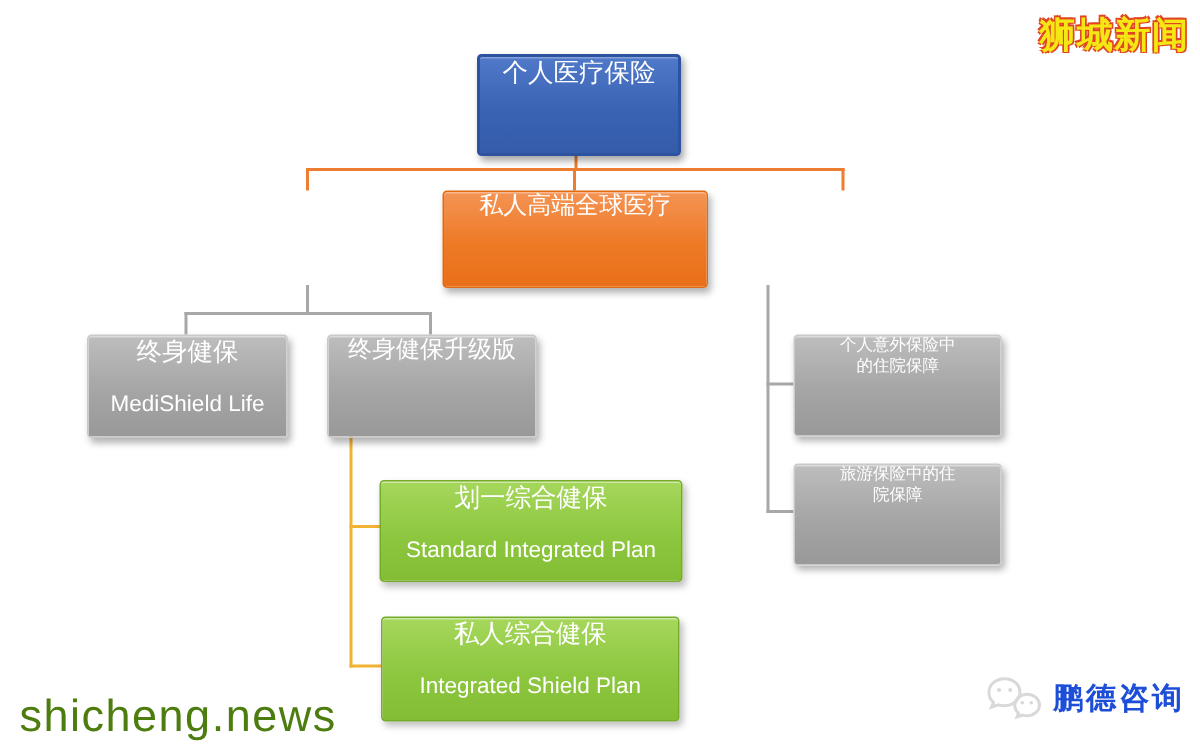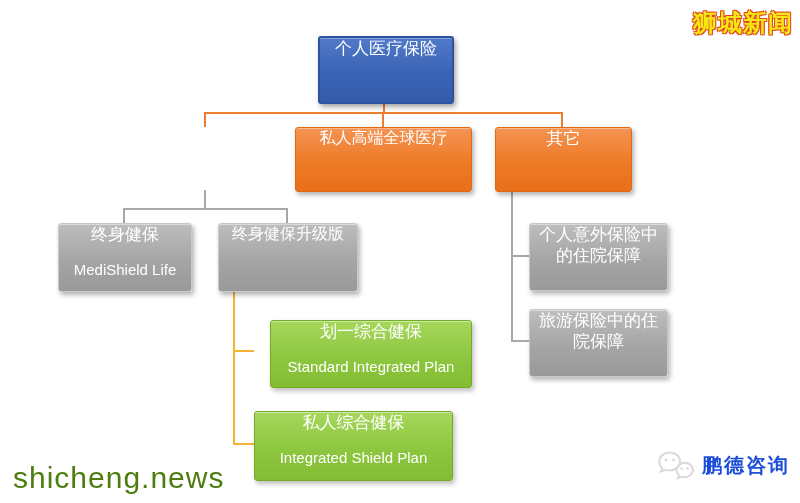--- a/index.html
+++ b/index.html
@@ -32,21 +32,21 @@
     border:1px solid #c9c9c9;
     box-shadow:inset 0 1px 0 rgba(255,255,255,.45), 2px 3px 5px rgba(0,0,0,.3);
   }
   .n-green{
     background:linear-gradient(180deg,#a6d75c 0%,#8dc73f 55%,#83bd34 100%);
     border:1px solid #74ab29;
     box-shadow:inset 0 1px 0 rgba(255,255,255,.45), 2px 3px 5px rgba(0,0,0,.25);
   }
   .t-lg{font-size:17px;}
   .t-md{font-size:16px;}
-  .t-sm{font-size:17px;}
+  .t-sm{font-size:11px;}
   .t-en{font-size:15px;margin-top:16px;}
   
   .wm-topright{
     position:absolute;top:7px;right:7px;font-size:24px;font-weight:700;letter-spacing:1px;
     color:#f4e714;
     text-shadow:1px 1px 0 #e04623,-1px -1px 0 #e04623,1px -1px 0 #e04623,-1px 1px 0 #e04623;
   }
   .wm-bottomleft{
     position:absolute;left:13px;bottom:8px;font-size:30px;font-weight:400;
     color:#4d7c0f;letter-spacing:1px;
@@ -80,33 +80,30 @@
   <div class="ln gy" style="left:511px;top:255px;width:18px;height:2px"></div>
   <div class="ln gy" style="left:511px;top:340px;width:18px;height:2px"></div>
 
   <div class="node n-blue" style="left:318px;top:36px;width:132px;height:64px">
     <div class="t-lg">个人医疗保险</div>
   </div>
 
   <div class="node n-orange" style="left:295px;top:127px;width:175px;height:63px">
     <div class="t-md">私人高端全球医疗</div>
   </div>
-  <div class="node n-orange" style="left:495px;top:127px;width:135px;height:63px">
-    <div class="t-lg">其它</div>
-  </div>
 
   <div class="node n-gray" style="left:58px;top:223px;width:132px;height:67px">
     <div class="t-lg">终身健保</div>
     <div class="t-en">MediShield Life</div>
   </div>
   <div class="node n-gray" style="left:218px;top:223px;width:138px;height:67px">
     <div class="t-md">终身健保升级版</div>
   </div>
 
-  <div class="node n-green" style="left:270px;top:320px;width:200px;height:66px">
+  <div class="node n-green" style="left:253px;top:320px;width:200px;height:66px">
     <div class="t-lg">划一综合健保</div>
     <div class="t-en">Standard Integrated Plan</div>
   </div>
   <div class="node n-green" style="left:254px;top:411px;width:197px;height:68px">
     <div class="t-lg">私人综合健保</div>
     <div class="t-en">Integrated Shield Plan</div>
   </div>
 
   <div class="node n-gray" style="left:529px;top:223px;width:137px;height:66px">
     <div class="t-sm">个人意外保险中</div>

